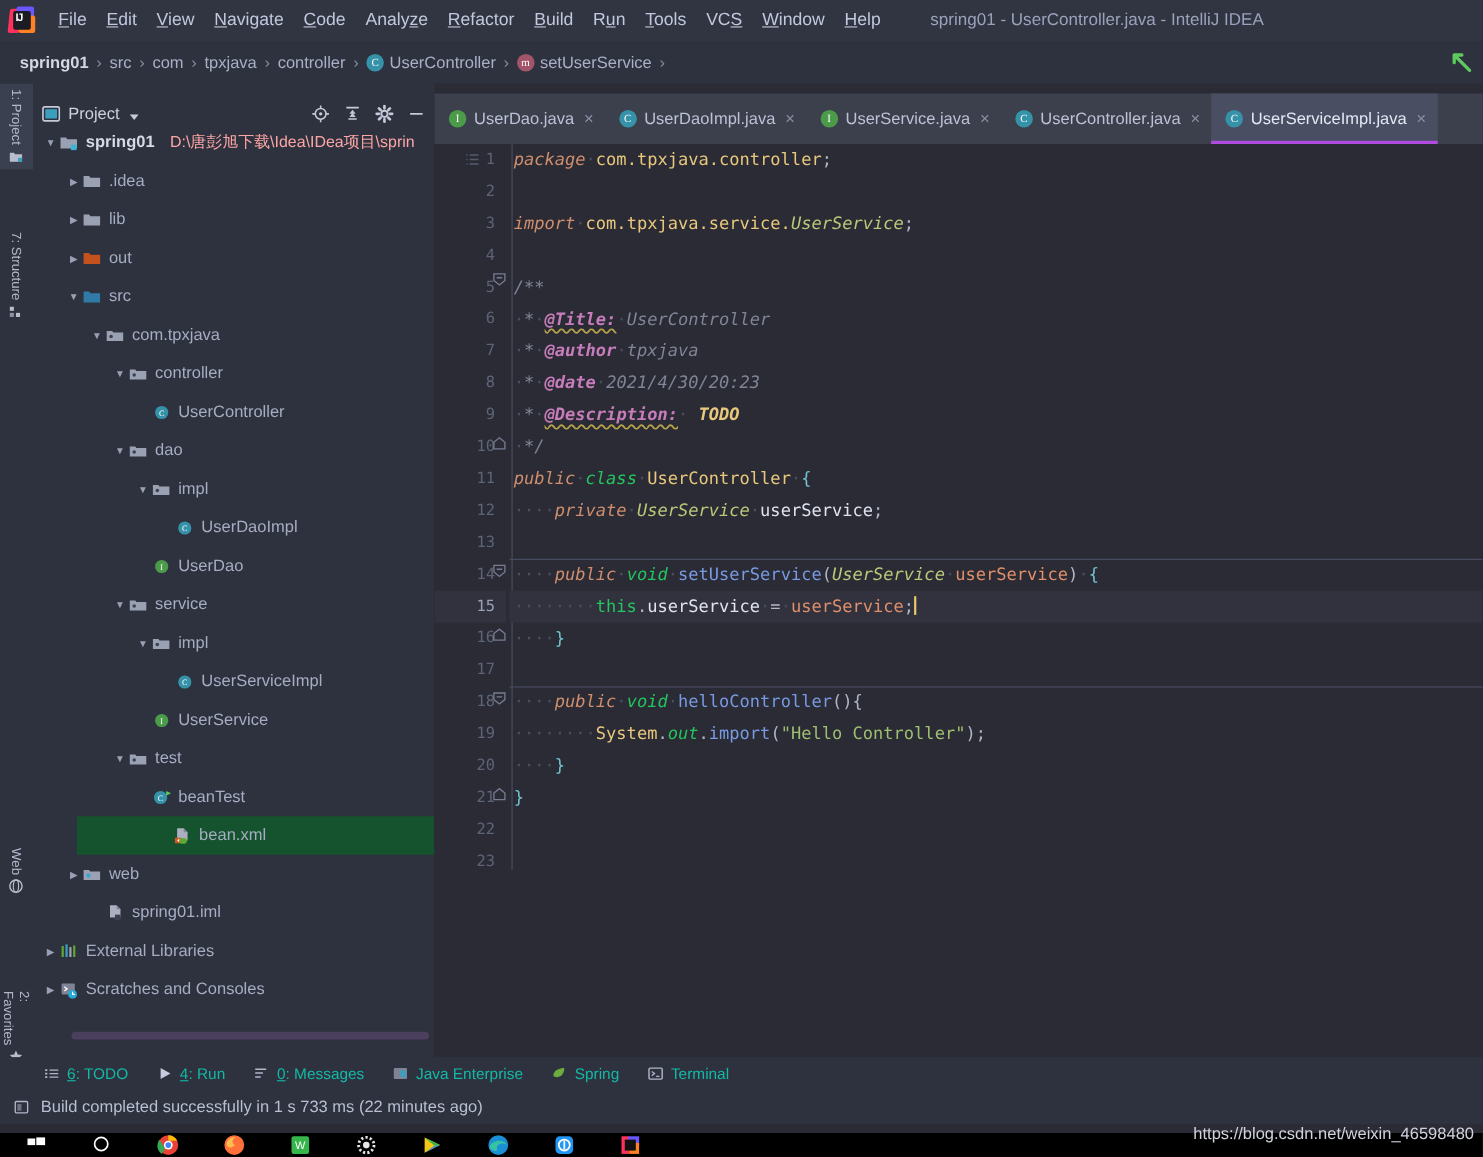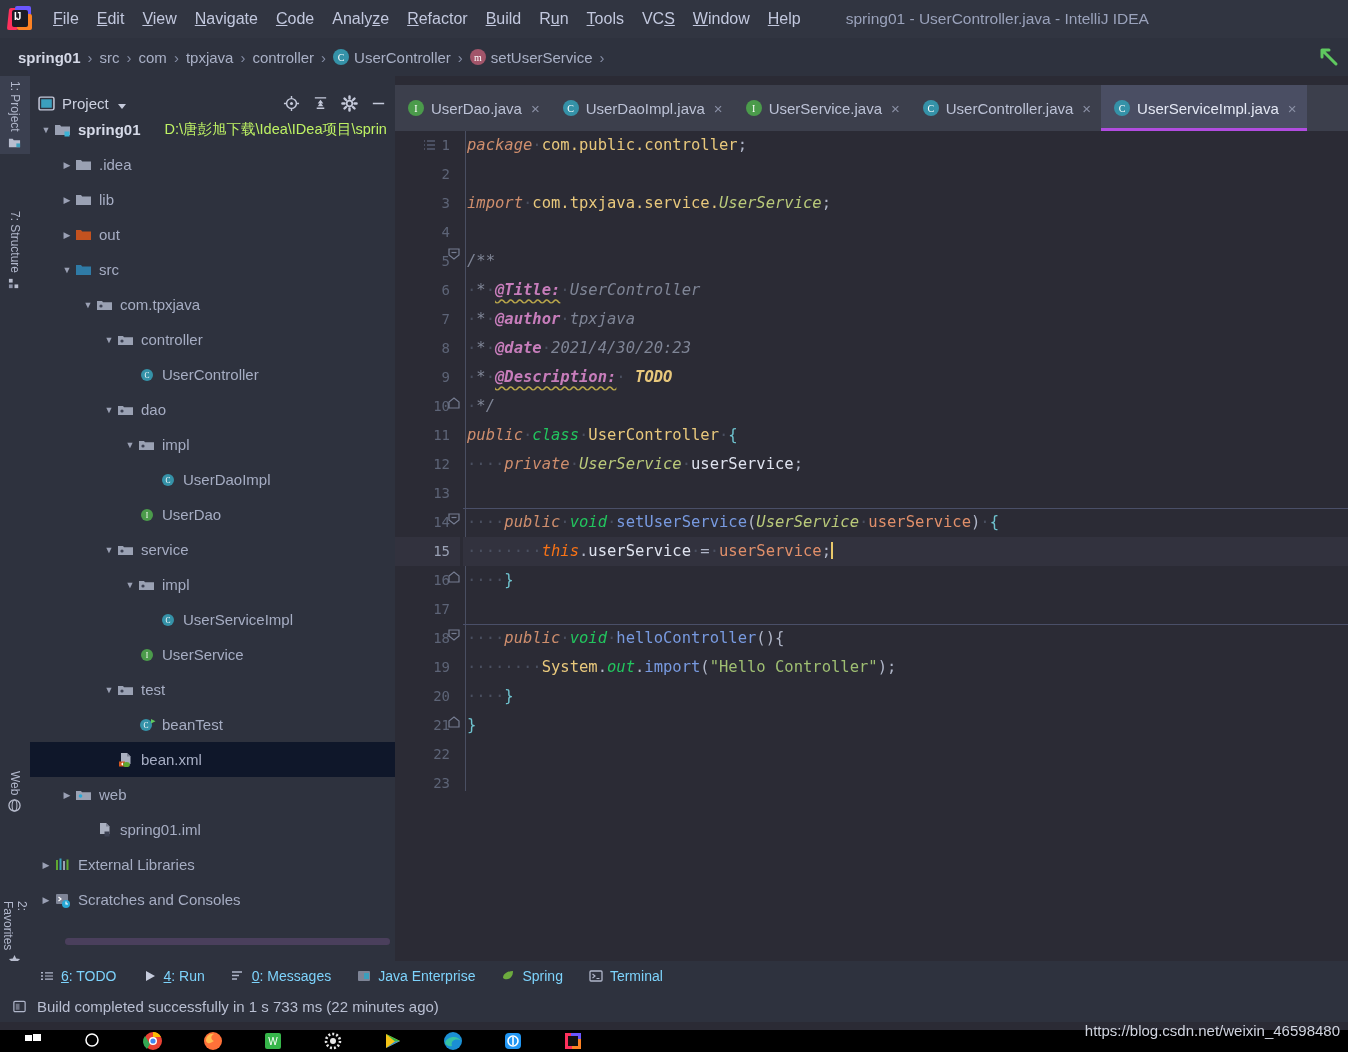--- a/index.html
+++ b/index.html
@@ -75,25 +75,25 @@
   }
   #project-head .ptitle { font-size: 15px; color: #ccd1e0; margin-left:7px;}
   .pp-ico { width:17px;height:17px; flex:none; }
   #project-tools { margin-left:auto; display:flex; align-items:center; gap:12px; }
 
   #tree { position:absolute; left:0; top:36px; width:365px; height: 815px; overflow:hidden; }
   .trow {
     height: 35px; display: flex; align-items: center; white-space: nowrap;
     font-size: 15px; color: #a6adc3; padding-left: 8px;
   }
-  .trow.selected { background: #0f172a; }
+  .trow.selected { background: #14532d; margin-left: 40px; }
   .arrow { width: 16px; flex:none; display:inline-block; text-align:center; font-size:9px; color:#9aa0b4; }
   .ticon { width: 18px; height: 16px; flex:none; margin-right: 6px; }
   .tlabel.bold { font-weight: bold; color: #d6dae8; }
-  .tpath { color: #bef264; margin-left: 24px; font-size: 14.5px; }
+  .tpath { color: #fca5a5; margin-left: 14px; font-size: 14.5px; }
 
   #hscroll {
     position:absolute; left: 35px; bottom: 16px; width: 325px; height: 7px;
     background: #3a3147; border-radius: 4px;
   }
   #hscroll .thumb { width: 100%; height:100%; background:#4a3f5c; border-radius:4px;}
 
   
   #tabbar {
     position: absolute; left: 395px; top: 85px; width: 953px; height: 46px;
@@ -137,41 +137,41 @@
   .kw2  { color:#22c55e; font-style: italic; }
   .pkg  { color:#e8c87c; }
   .typ  { color:#b9c97a; font-style: italic; }
   .cls  { color:#e8c87c; }
   .pun  { color:#b0b6c8; }
   .semi { color:#b0b6c8; }
   .fld  { color:#dfe3ef; }
   .param{ color:#e08f6a; }
   .mth  { color:#789ae0; }
   .str  { color:#9fbf72; }
-  .this { color:#f97316; font-style: italic; }
+  .this { color:#22c55e; }
   .cmt  { color:#7f8596; font-style: italic; }
   .tag  { color:#c77dbb; font-weight: bold; font-style: italic; }
   .todo { color:#e8c87c; font-style: italic; font-weight:bold; }
   .wavy { text-decoration: underline wavy #b8a54a; text-underline-offset: 3px; }
   .ws   { color:#4a4f60; }
   .caret{ display:inline-block; width:2px; height:17px; background:#e8c86a; vertical-align:-3px; }
   .brc  { color:#6fc3cf; }
   #indent-guide {
     position:absolute; left: 70px; top: 0; width:1px; height: 660px; background:#4a4f62;
   }
   .sepline {
     position: absolute; left: 68px; right: 0; height: 1px; background:#4a4f68;
   }
 
   
   #toolwin-bar {
     position: absolute; left: 0; top: 961px; width: 1348px; height: 30px;
     background: #2e323e; display:flex; align-items:center; padding-left:40px; gap: 26px;
   }
-  .twb { display:flex; align-items:center; gap:7px; font-size: 14px; color:#7dd3fc; }
+  .twb { display:flex; align-items:center; gap:7px; font-size: 14px; color:#14b8a6; }
   .twb-ico { width:14px; height:14px; flex:none; }
   #status-bar {
     position: absolute; left:0; top: 991px; width: 1348px; height: 31px;
     background: #2e323e; display:flex; align-items:center; padding-left: 12px; gap: 10px;
   }
   #status-text { font-size: 15px; color: #b9bfd2; }
   #watermark {
     position:absolute; right: 8px; top: 1022px; font-size: 15px; color: #cfd3de;
     z-index: 5;
   }
@@ -588,21 +588,21 @@
       <path d="M2 2h10v6l-5 4l-5-4z" fill="none" stroke="#767d92" stroke-width="1.2"></path>
       <path d="M4.5 5.5h5" stroke="#767d92" stroke-width="1.2"></path>
     </svg>
     <svg style="position:absolute;left:0;top:584px" width="14" height="14" viewBox="0 0 14 14">
       <path d="M2 12h10V6L7 2L2 6z" fill="none" stroke="#767d92" stroke-width="1.2"></path>
     </svg>
   </div>
   <div class="sepline" style="top:377px"></div>
   <div class="sepline" style="top:493px"></div>
   <div id="codearea">
-      <div class="cline"><span class="kw">package</span><span class="ws">·</span><span class="pkg">com.public.controller</span><span class="semi">;</span></div>
+      <div class="cline"><span class="kw">package</span><span class="ws">·</span><span class="pkg">com.tpxjava.controller</span><span class="semi">;</span></div>
       <div class="cline">&nbsp;</div>
       <div class="cline"><span class="kw">import</span><span class="ws">·</span><span class="pkg">com.tpxjava.service.</span><span class="typ">UserService</span><span class="semi">;</span></div>
       <div class="cline">&nbsp;</div>
       <div class="cline"><span class="cmt">/**</span></div>
       <div class="cline"><span class="ws">·</span><span class="cmt">*</span><span class="ws">·</span><span class="tag wavy">@Title:</span><span class="ws">·</span><span class="cmt">UserController</span></div>
       <div class="cline"><span class="ws">·</span><span class="cmt">*</span><span class="ws">·</span><span class="tag">@author</span><span class="ws">·</span><span class="cmt">tpxjava</span></div>
       <div class="cline"><span class="ws">·</span><span class="cmt">*</span><span class="ws">·</span><span class="tag">@date</span><span class="ws">·</span><span class="cmt">2021/4/30/20:23</span></div>
       <div class="cline"><span class="ws">·</span><span class="cmt">*</span><span class="ws">·</span><span class="tag wavy">@Description:</span><span class="ws">·</span> <span class="todo">TODO</span></div>
       <div class="cline"><span class="ws">·</span><span class="cmt">*/</span></div>
       <div class="cline"><span class="kw">public</span><span class="ws">·</span><span class="kw2">class</span><span class="ws">·</span><span class="cls">UserController</span><span class="ws">·</span><span class="brc">{</span></div>

